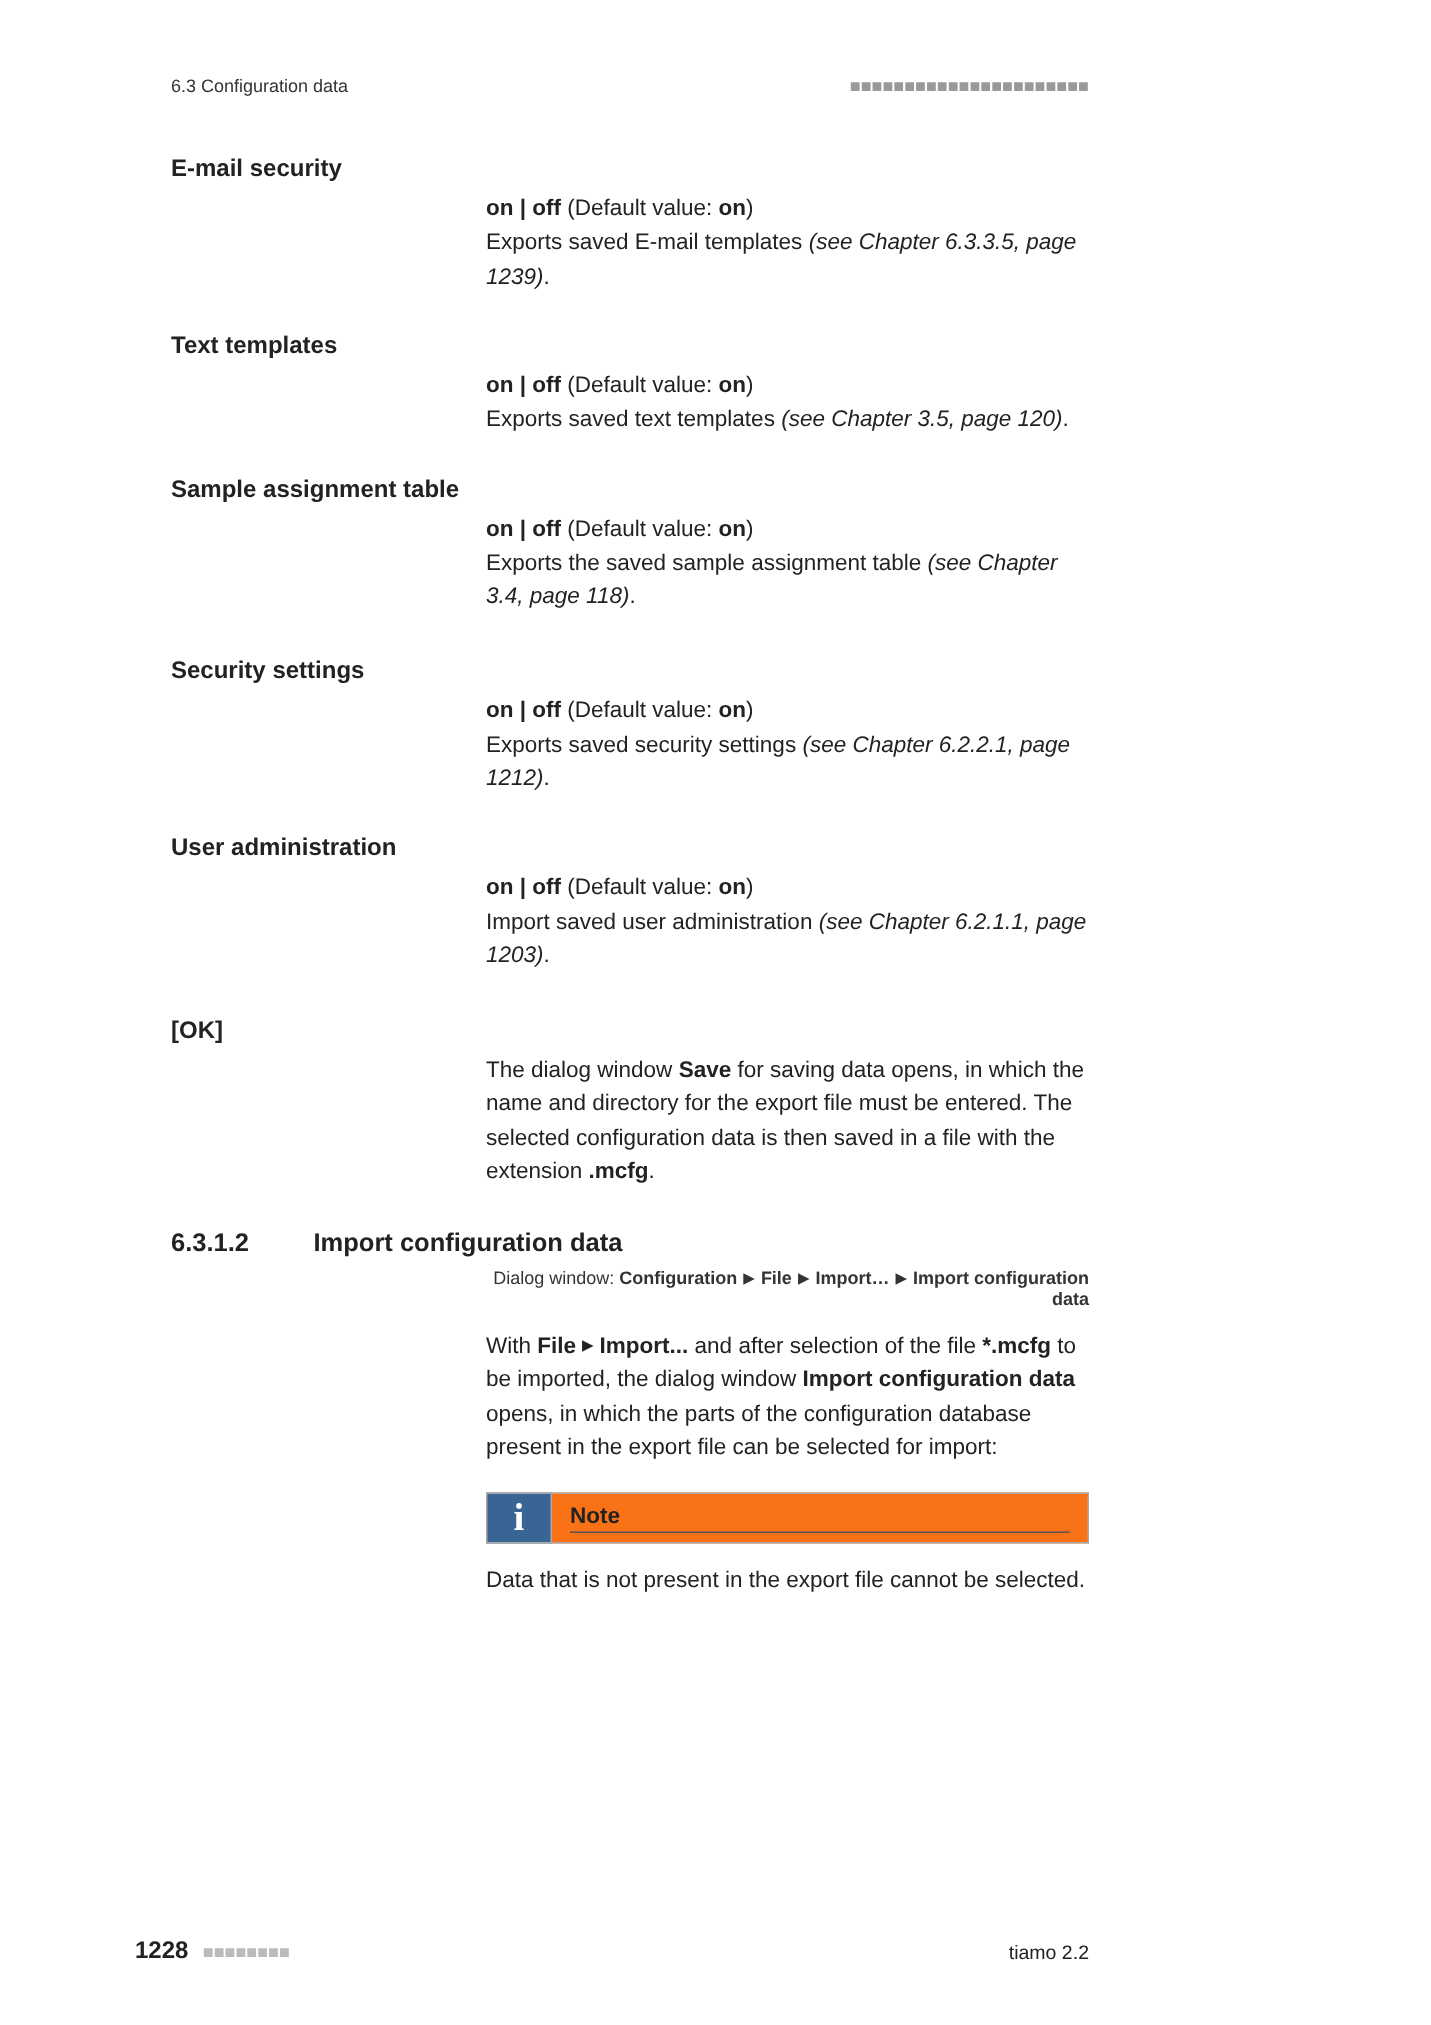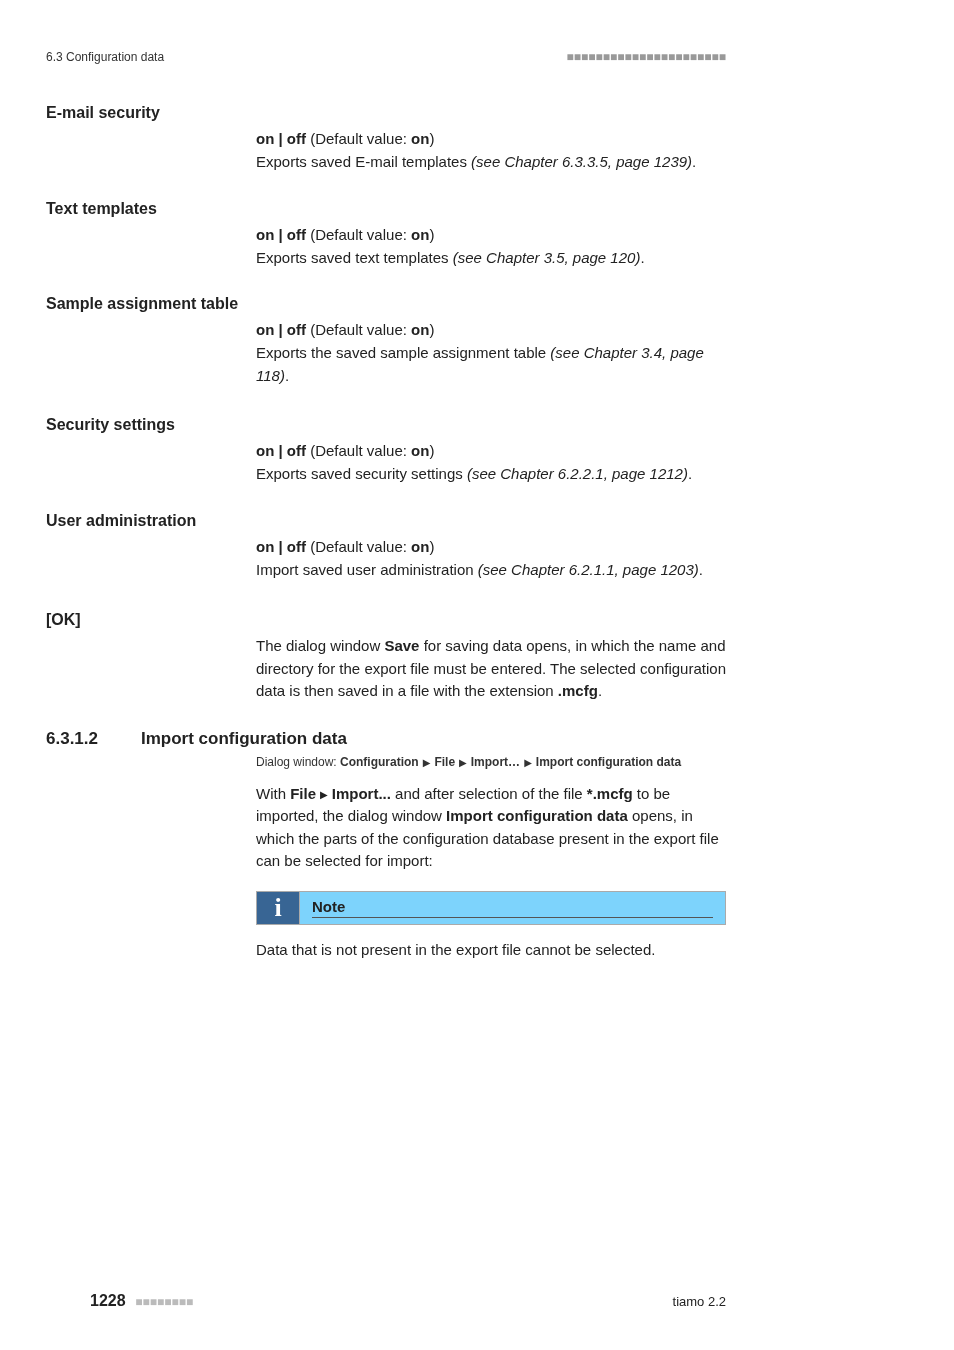--- a/index.html
+++ b/index.html
@@ -7,21 +7,21 @@
     padding: 0;
     background: #ffffff;
     font-family: "Segoe UI", "Helvetica Neue", Arial, sans-serif;
     color: #222;
     width: 954px;
   }
   .page {
     box-sizing: border-box;
     width: 816px;
     min-height: 1350px;
-    padding: 50px 90px 40px 46px;
+    padding: 50px 90px 40px 114px;
     position: relative;
   }
   .runhead {
     display: flex;
     justify-content: space-between;
     align-items: center;
     font-size: 12px;
     color: #333;
     margin-bottom: 40px;
   }
@@ -68,20 +68,21 @@
     width: 95px;
   }
   .subsection-title {
     font-weight: 700;
     font-size: 17px;
   }
   .dialogline {
     font-size: 12px;
     color: #333;
     margin: 4px 0 14px 0;
+    text-align: right;
   }
   .tri {
     display: inline-block;
     margin: 0 4px;
     font-size: 10px;
     vertical-align: middle;
   }
   .notebox {
     display: flex;
     align-items: stretch;
@@ -97,21 +98,21 @@
     justify-content: center;
   }
   .notebox .iconcell .glyph {
     color: #fff;
     font-weight: 900;
     font-size: 26px;
     font-family: Georgia, "Times New Roman", serif;
   }
   .notebox .notebody {
     flex: 1;
-    background: #7dd3fc;
+    background: #f97316;
     border: 1px solid #aaa;
     border-left: none;
     padding: 6px 12px;
   }
   .notebox .notebody .notetitle {
     font-weight: 700;
     font-size: 15px;
     border-bottom: 1px solid #555;
     display: block;
     padding-bottom: 2px;

